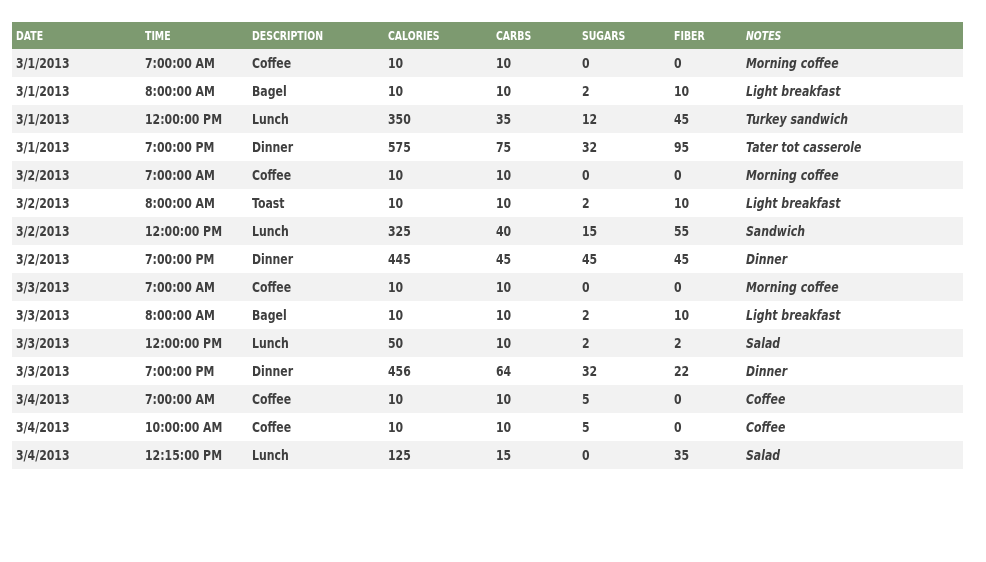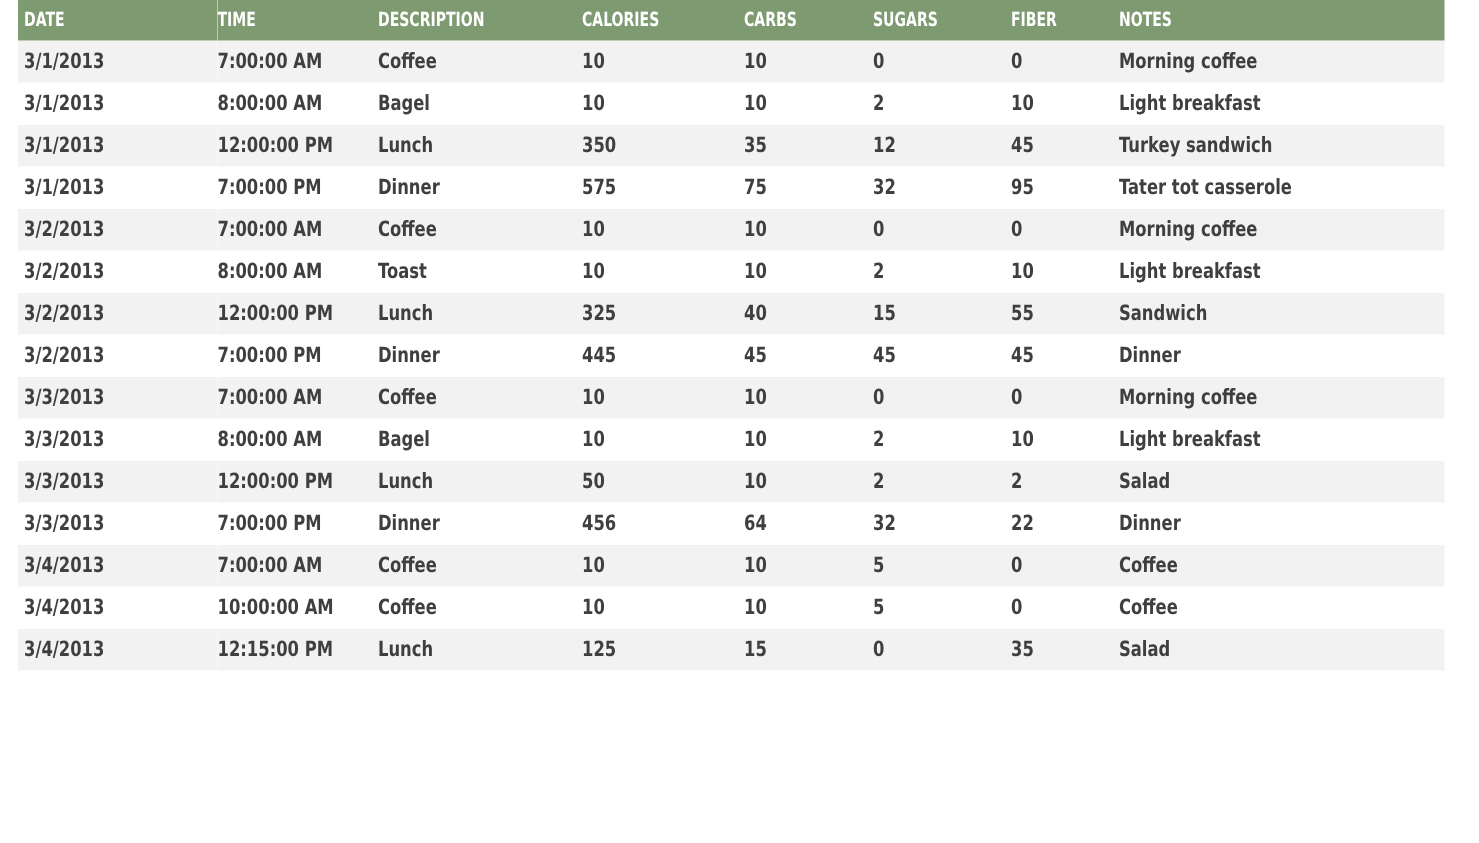--- a/index.html
+++ b/index.html
@@ -53,20 +53,21 @@
     color: #3f3f3f;
     transform: scaleX(0.70);
     transform-origin: left center;
     white-space: nowrap;
     margin: 0;
     padding-top: 5px;
   }
 
   
   .table-wrap {
+    margin-top: 22px;
     width: 951px;
   }
   table.journal {
     border-collapse: collapse;
     table-layout: fixed;
     width: 951px;
     font-family: "DejaVu Sans", sans-serif;
   }
   table.journal th,
   table.journal td {
@@ -116,21 +117,21 @@
   }
 
   
   .col-date  { width: 133px; padding-left: 4px !important; }
   .col-time  { width: 107px; }
   .col-desc  { width: 136px; }
   .col-cal   { width: 108px; }
   .col-carb  { width: 86px; }
   .col-sug   { width: 92px; }
   .col-fib   { width: 72px; text-decoration: underline; }
-  .col-notes { width: 217px; }
+  .col-notes { width: 217px; font-style: italic; }
 </style>
 </head>
 <body>
 
 <div class="page">
 
 
   <div class="table-wrap">
     <table class="journal">
       <colgroup>

